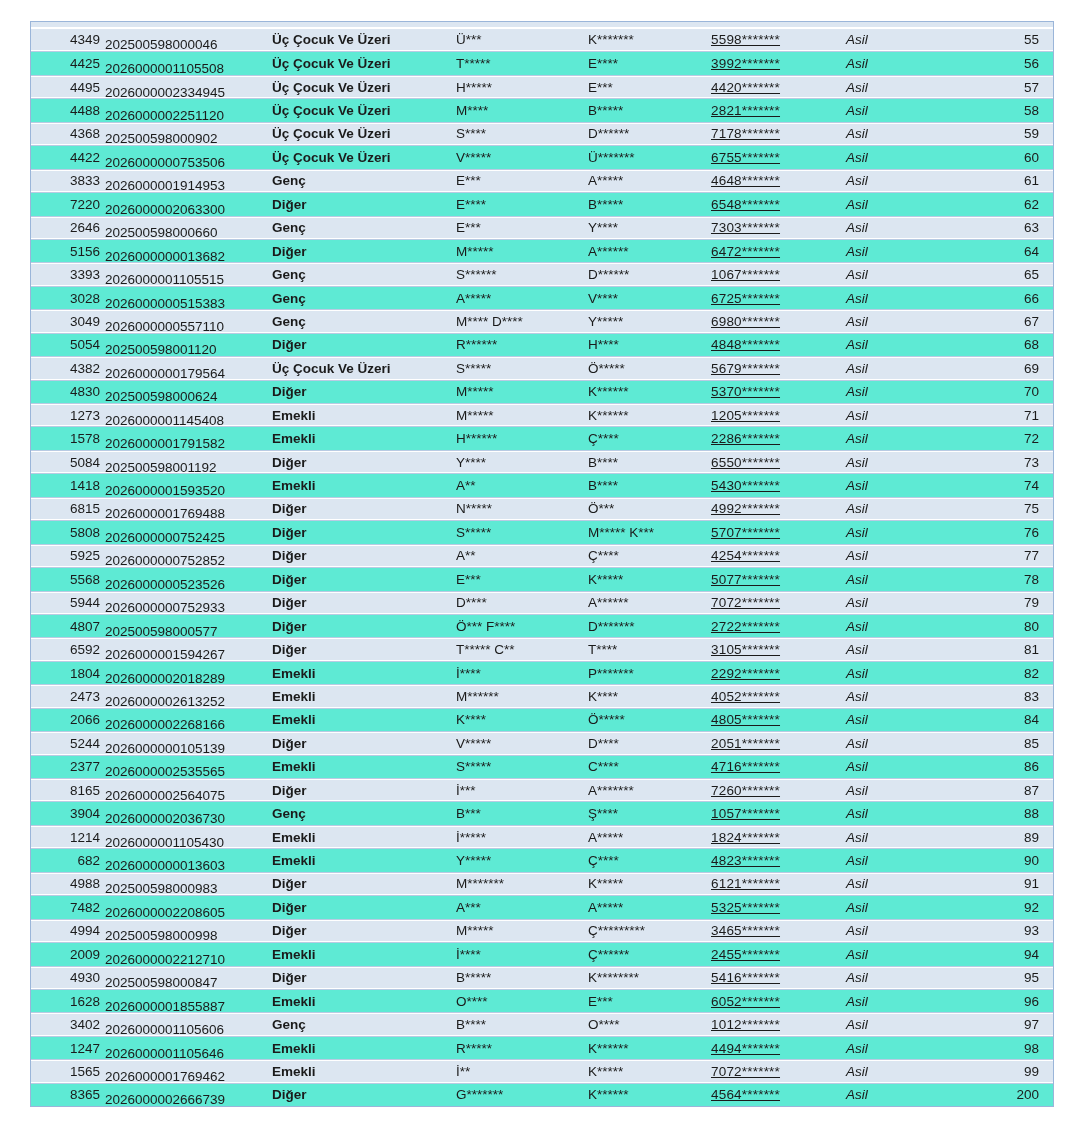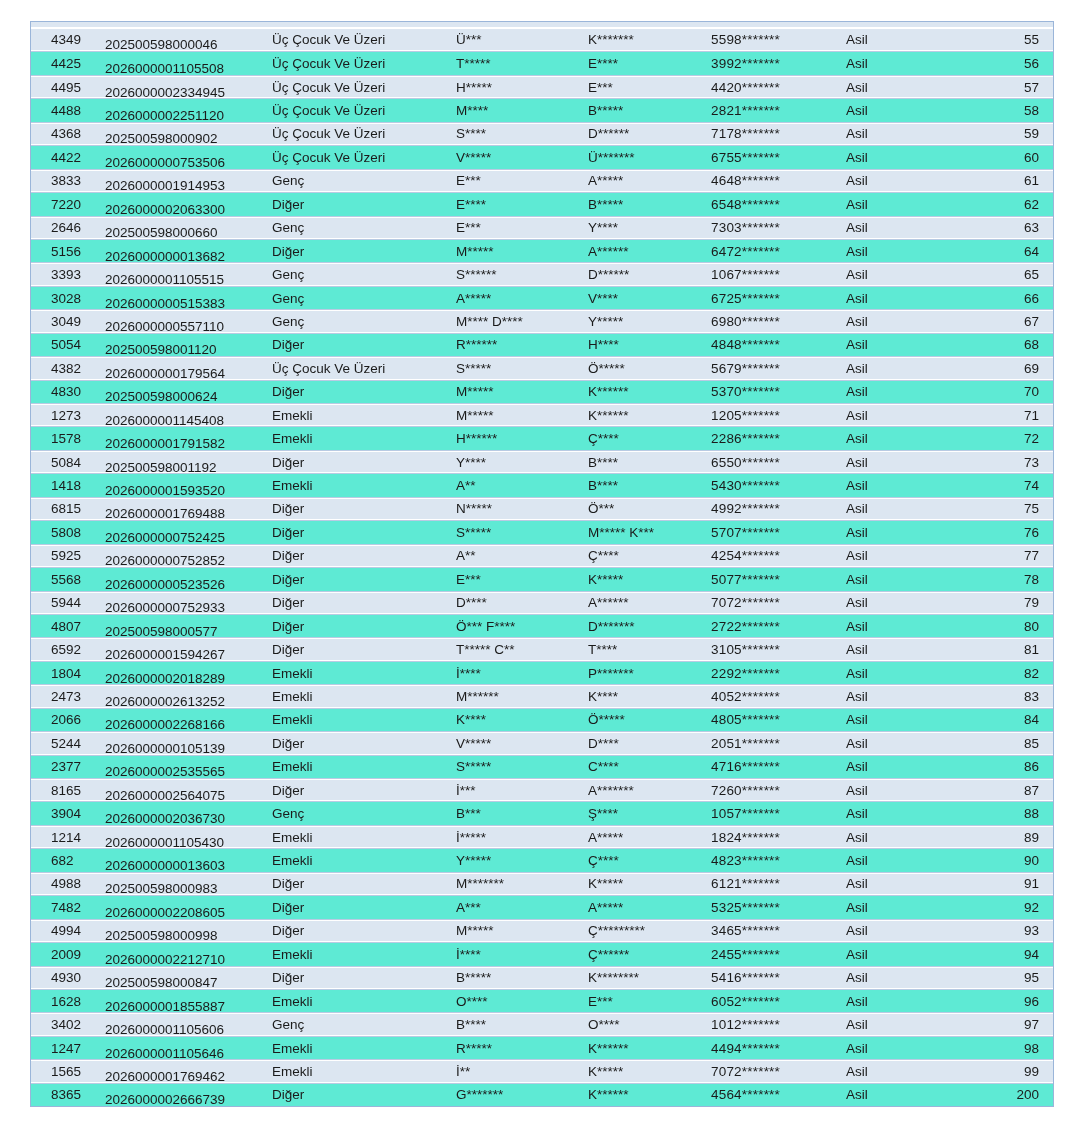--- a/index.html
+++ b/index.html
@@ -48,27 +48,27 @@
     white-space: nowrap;
   }
   .table-row:nth-child(odd) {
     background: #dce6f1;
     box-shadow: inset 0 1px 0 #ffffff, inset 0 -1px 0 #ffffff;
   }
   .table-row:first-child {
     border-top: none;
   }
   .cell { overflow: hidden; }
-  .c1 { padding-left: 20px; }
+  .c1 { padding-left: 20px; text-align: right; }
   .c2 { padding-left: 5px; margin-top: 10px; }
-  .c3 { padding-left: 4px; }
+  .c3 { padding-left: 4px; font-weight: bold; }
   .c4 { padding-left: 11px; }
   .c5 { padding-left: 6px; }
-  .c6 { padding-left: 4px; letter-spacing: 0.2px; }
-  .c7 { padding-left: 4px; }
+  .c6 { padding-left: 4px; letter-spacing: 0.2px; text-decoration: underline; }
+  .c7 { padding-left: 4px; font-style: italic; }
   .c8 { text-align: right; padding-right: 14px; }
 </style>
 </head>
 <body>
 
 <div class="page">
   <div class="doc-table">
     <div class="partial-row-top"></div>
     <div class="rows">
         <div class="table-row">

